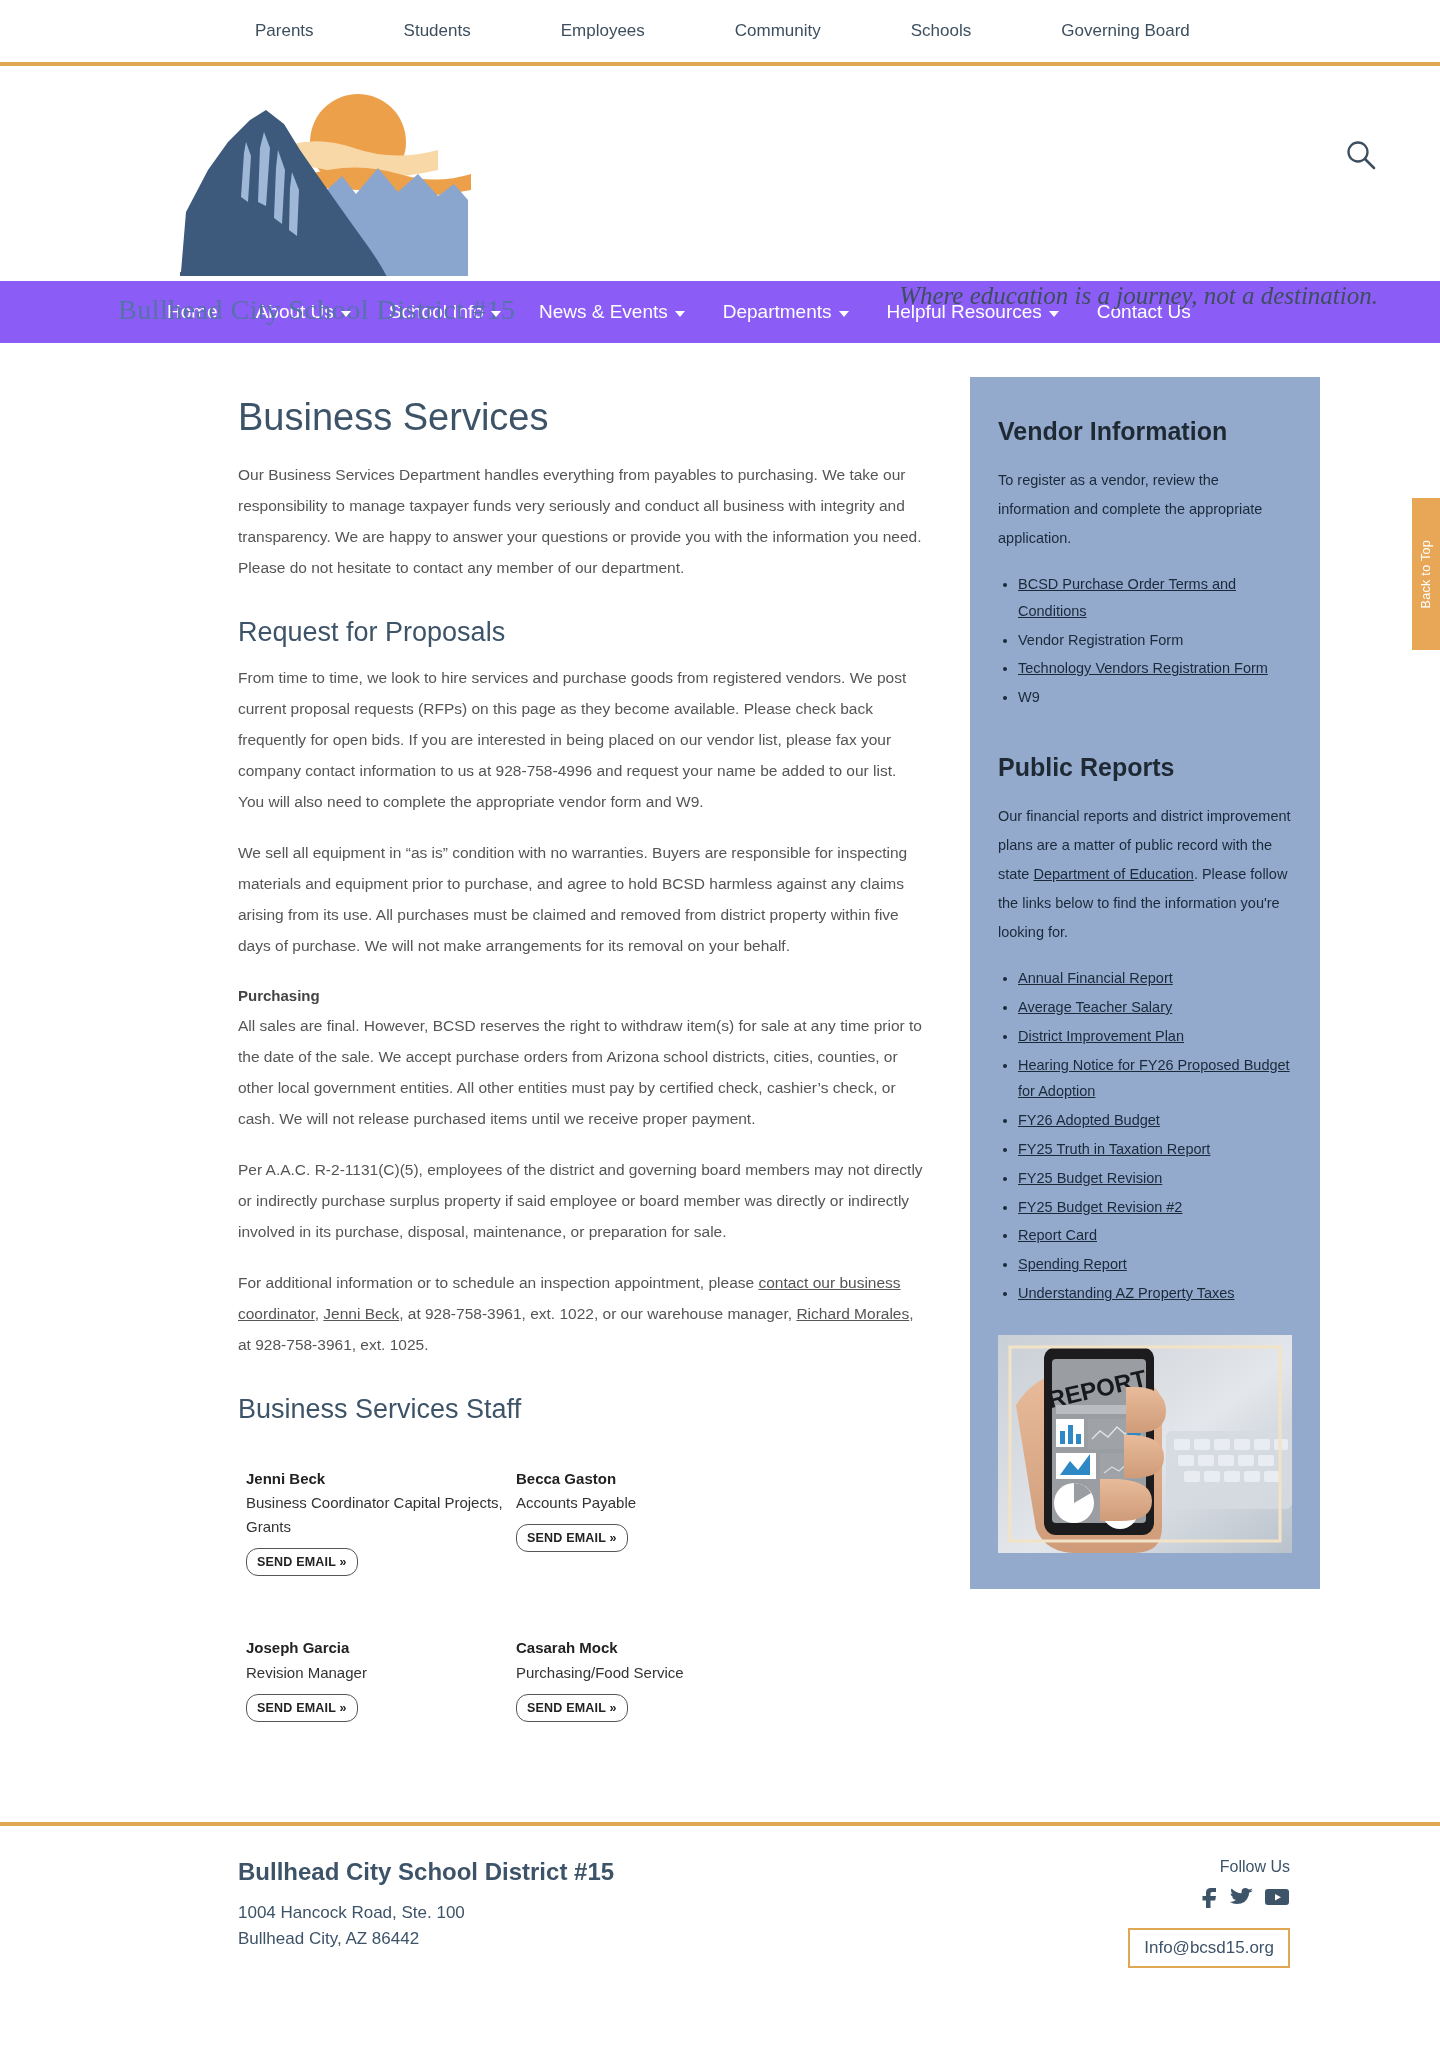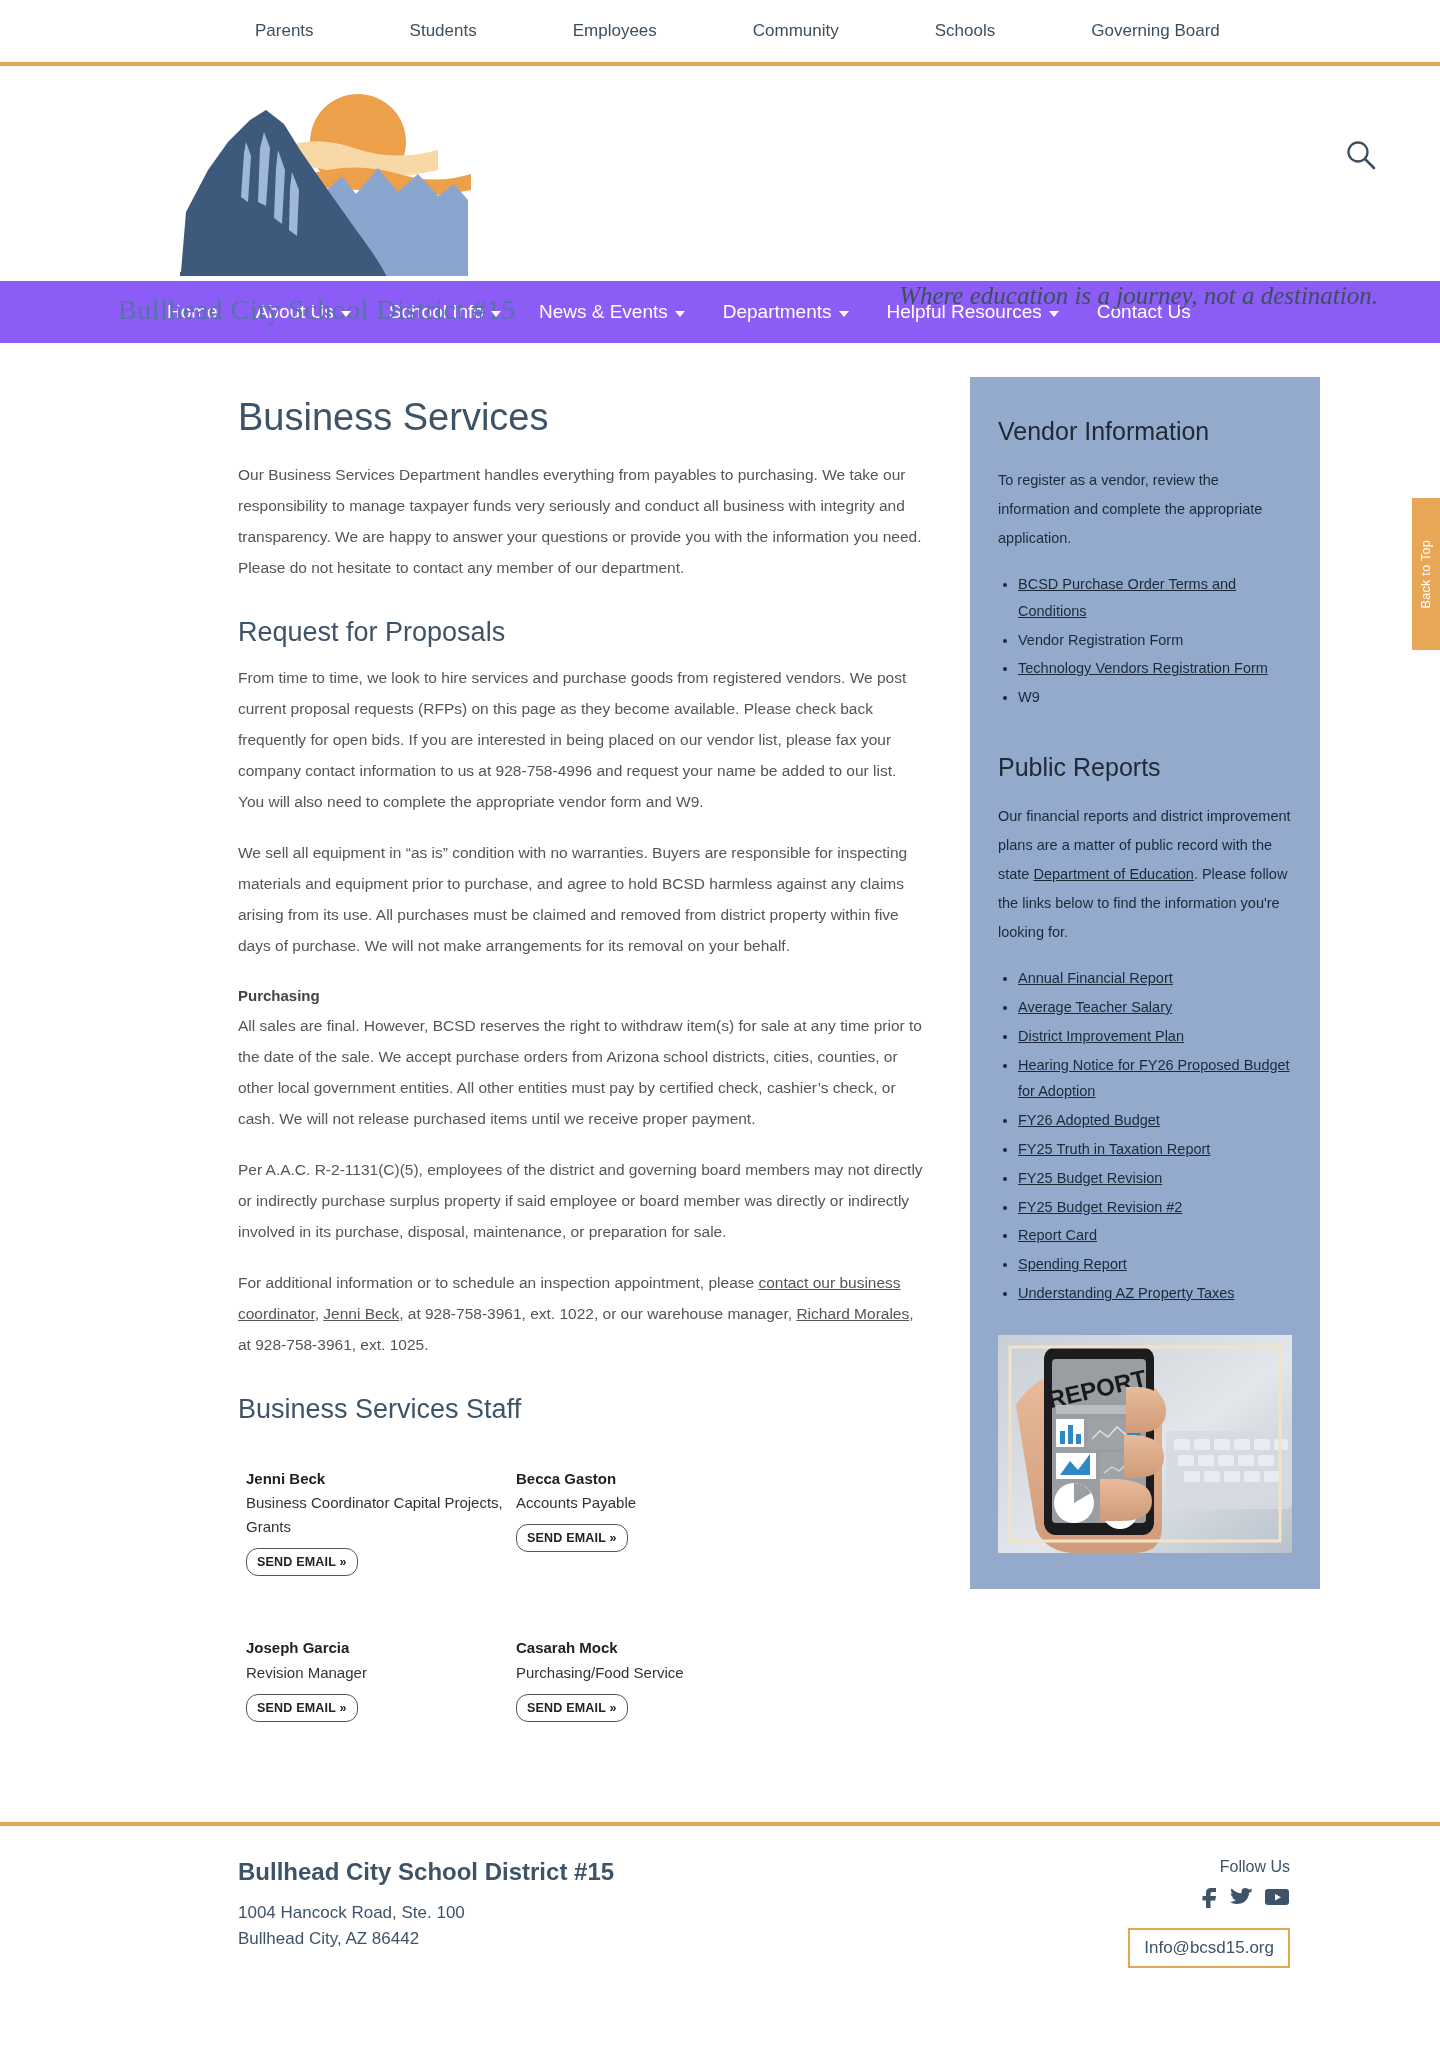--- a/index.html
+++ b/index.html
@@ -16,21 +16,21 @@
   
   .topbar {
     height:66px;
     background:#ffffff;
     border-bottom:4px solid #e0a855;
     display:flex;
     align-items:center;
   }
   .topbar-inner {
     width:1200px; margin:0 auto;
-    display:flex; align-items:center; gap:16px;
+    display:flex; align-items:center; gap:10px;
     padding-left:95px;
   }
   .topbar a {
     color:#3d4f5e;
     font-size:17px;
     text-decoration:none;
     padding:0 40px;
     white-space:nowrap;
   }
 
@@ -162,21 +162,21 @@
   }
 
   
   .sidebar-box {
     background:#93aacd;
     padding:40px 28px 36px 28px;
     width:350px;
   }
   .sidebar-box h2 {
     font-size:25px;
-    font-weight:400;
+    font-weight:700;
     color:#1f2933;
     margin:0 0 20px 0;
   }
   .sidebar-box h2.second { margin-top:42px; }
   .sidebar-box p {
     font-size:14.5px;
     line-height:2.0;
     color:#1b2a3a;
     margin:0 0 18px 0;
   }

